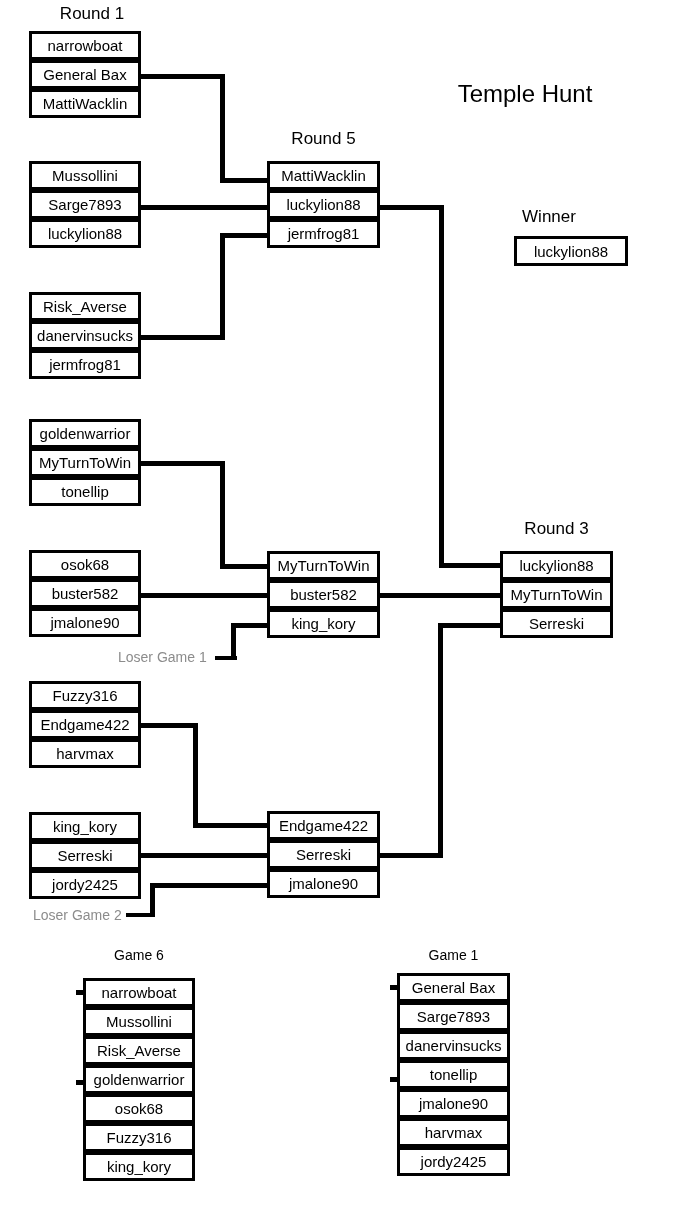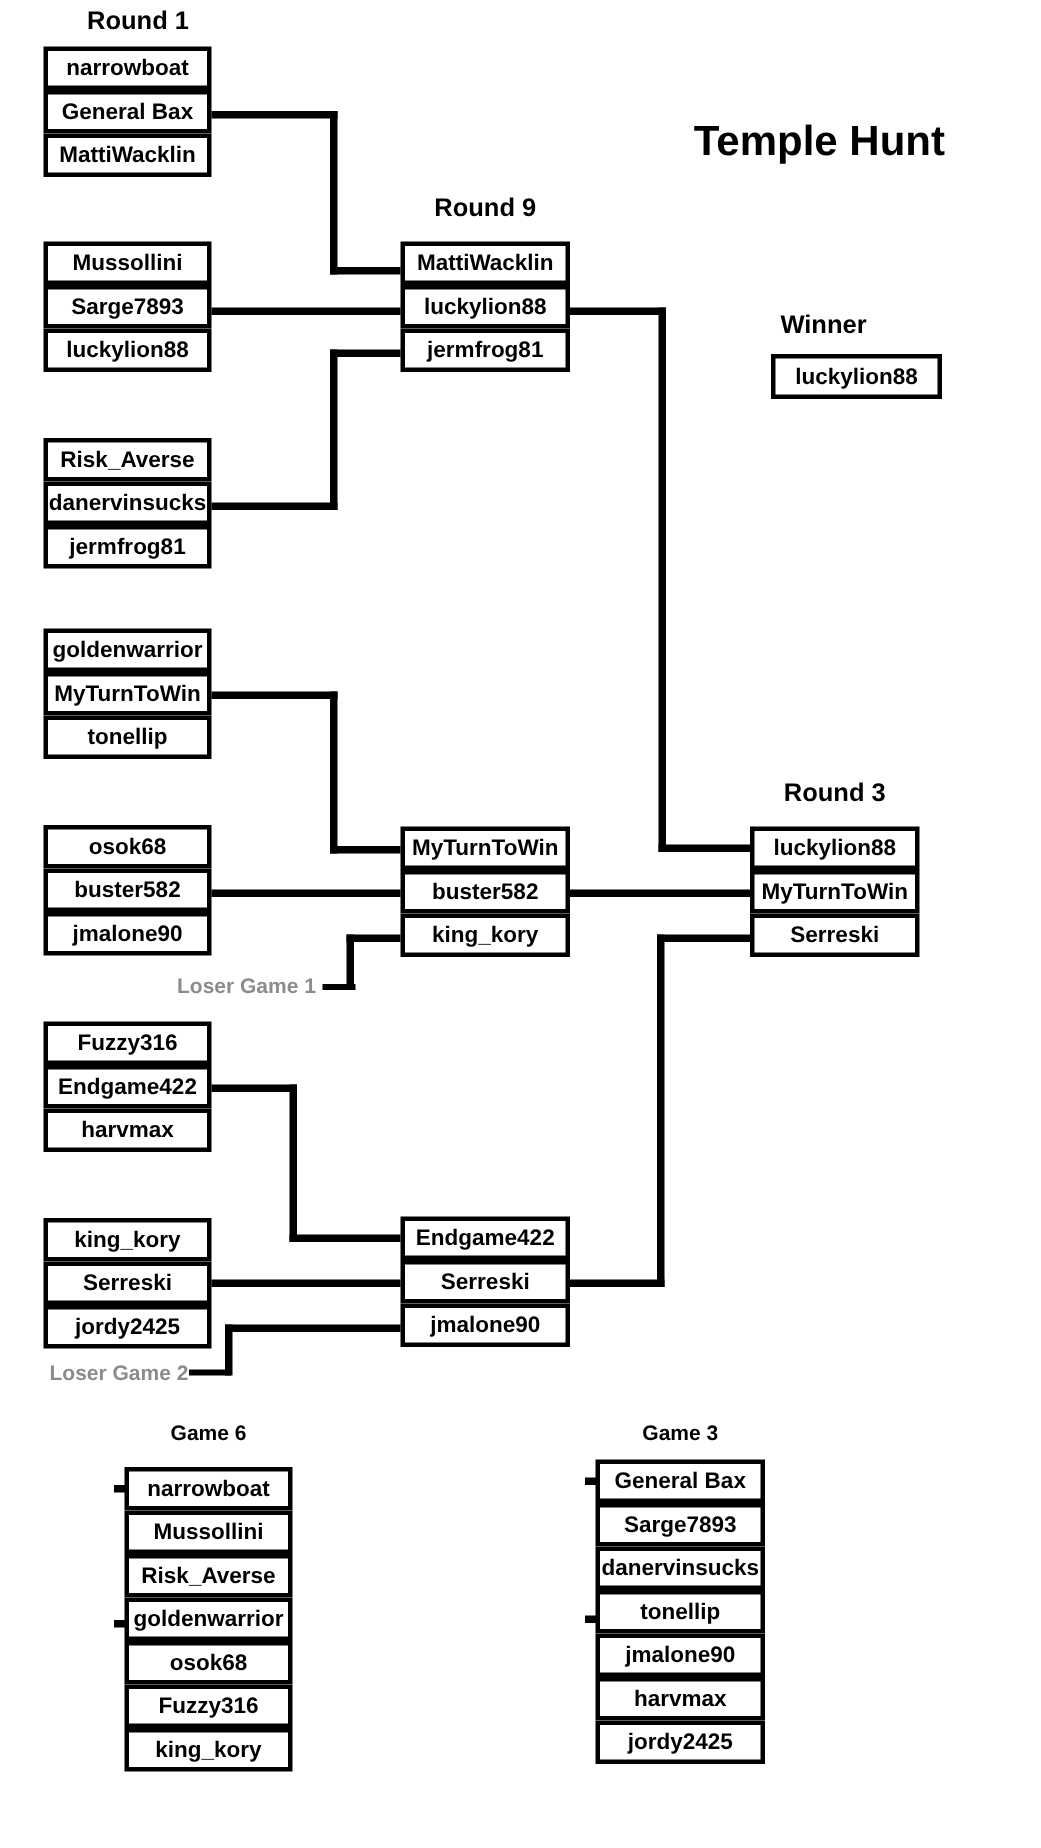--- a/index.html
+++ b/index.html
@@ -1,23 +1,23 @@
 <!DOCTYPE html>
 <html><head>
 <meta charset="utf-8">
 <style>
   html,body{margin:0;padding:0;background:#ffffff;}
   .stage{
     position:relative;width:694px;height:1232px;background:#ffffff;
-    font-family:"Liberation Sans",sans-serif;font-weight:bold;color:#000;
+    font-family:"Liberation Sans",sans-serif;font-weight:normal;color:#000;
     overflow:hidden;
     border-radius:22px;
   }
   .hdr{position:absolute;text-align:center;font-size:17px;line-height:20px;white-space:nowrap;}
-  .title{position:absolute;text-align:right;font-size:28px;line-height:28px;white-space:nowrap;}
+  .title{position:absolute;text-align:center;font-size:24px;line-height:28px;white-space:nowrap;}
   .group{position:absolute;display:flex;flex-direction:column;gap:0;}
   .pbox{
     width:112px;height:29px;border:3px solid #000;box-sizing:border-box;
     background:#fff;display:flex;align-items:center;justify-content:center;
     font-size:15px;white-space:nowrap;overflow:hidden;
   }
   .w113 .pbox{width:113px;}
   .winnerbox{
     position:absolute;width:114px;height:30px;border:3px solid #000;box-sizing:border-box;
     background:#fff;display:flex;align-items:center;justify-content:center;font-size:15px;
@@ -25,21 +25,21 @@
   .line{position:absolute;background:#000;}
   .graylab{position:absolute;font-size:14px;line-height:16px;color:#8c8c8c;white-space:nowrap;}
   .sublab{position:absolute;text-align:center;font-size:14px;line-height:16px;white-space:nowrap;}
 </style>
 </head>
 <body>
 
 <div class="stage">
 
   <div class="hdr" style="left:36px;top:4px;width:112px;">Round 1</div>
-  <div class="hdr" style="left:267px;top:129px;width:113px;">Round 9</div>
+  <div class="hdr" style="left:267px;top:129px;width:113px;">Round 5</div>
   <div class="hdr" style="left:500px;top:519px;width:113px;">Round 3</div>
   <div class="hdr" style="left:492px;top:207px;width:114px;">Winner</div>
   <div class="title" style="left:420px;top:80px;width:210px;">Temple Hunt</div>
 
   <div class="group" style="left:29px;top:31px;">
     <div class="pbox">narrowboat</div>
     <div class="pbox">General Bax</div>
     <div class="pbox">MattiWacklin</div>
   </div>
   <div class="group" style="left:29px;top:161px;">
@@ -134,21 +134,21 @@
   <div class="line" style="left:380px;top:593px;width:120px;height:5px;"></div>
 
   <div class="line" style="left:380px;top:853px;width:63px;height:5px;"></div>
   <div class="line" style="left:438px;top:623px;width:5px;height:235px;"></div>
   <div class="line" style="left:438px;top:623px;width:62px;height:5px;"></div>
 
   <div class="graylab" style="left:118px;top:649px;">Loser Game 1</div>
   <div class="graylab" style="left:33px;top:907px;">Loser Game 2</div>
 
   <div class="sublab" style="left:83px;top:947px;width:112px;">Game 6</div>
-  <div class="sublab" style="left:397px;top:947px;width:113px;">Game 3</div>
+  <div class="sublab" style="left:397px;top:947px;width:113px;">Game 1</div>
 
   <div class="group" style="left:83px;top:978px;">
     <div class="pbox">narrowboat</div>
     <div class="pbox">Mussollini</div>
     <div class="pbox">Risk_Averse</div>
     <div class="pbox">goldenwarrior</div>
     <div class="pbox">osok68</div>
     <div class="pbox">Fuzzy316</div>
     <div class="pbox">king_kory</div>
   </div>

